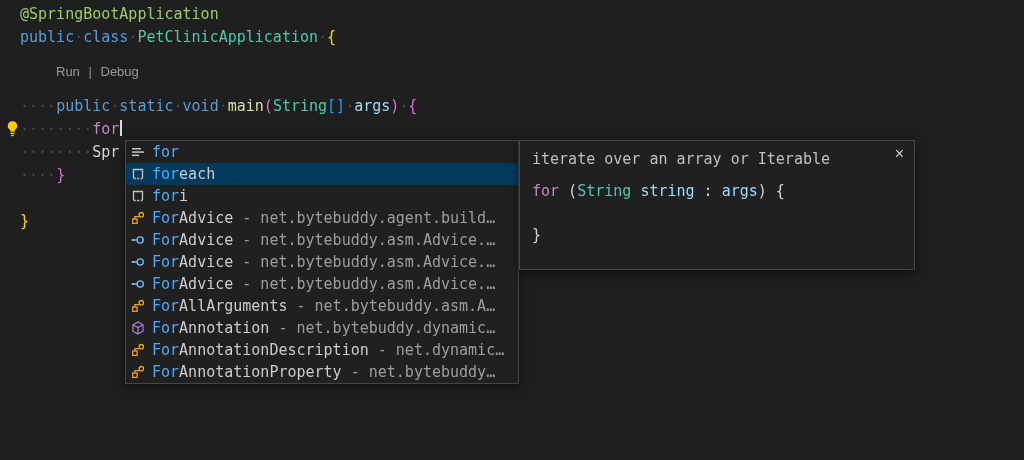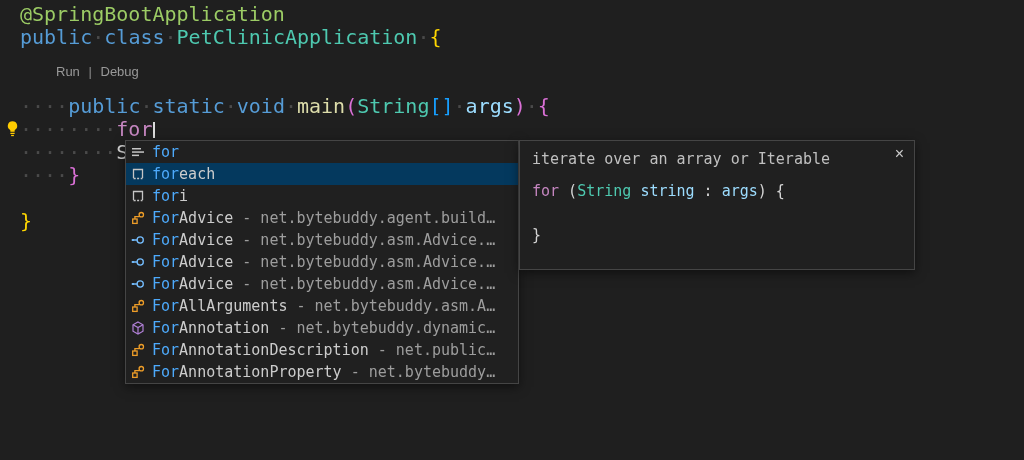--- a/index.html
+++ b/index.html
@@ -7,21 +7,21 @@
   body {
     background:#1f1f1f;
     position:relative;
     overflow:hidden;
     font-family:"DejaVu Sans Mono", monospace;
   }
   .editor-area { position:absolute; inset:0; }
 
   .code-line {
     position:absolute;
-    font-size:20px;
+    font-size:15px;
     line-height:21px;
     white-space:pre;
     color:#d4d4d4;
   }
   .tk-ann  { color:#9CCC65; }
   .tk-kw   { color:#569CD6; }
   .tk-ctrl { color:#C586C0; }
   .tk-type { color:#4EC9B0; }
   .tk-fn   { color:#DCDCAA; }
   .tk-var  { color:#9CDCFE; }
@@ -216,21 +216,21 @@
           <span class="s-label"><span class="s-match">For</span><span>Annotation</span><span class="s-desc"> - net.bytebuddy.dynamic…</span></span>
         </div>
         <div class="suggest-row">
           <span class="s-icon">
             <svg viewBox="0 0 16 16" fill="none" stroke="#EE9D28" stroke-width="1.3">
               <circle cx="11.3" cy="4.7" r="2.2"></circle>
               <rect x="2.7" y="9" width="4.4" height="4.4"></rect>
               <path d="M4.9 9V6.6h4.2"></path>
             </svg>
           </span>
-          <span class="s-label"><span class="s-match">For</span><span>AnnotationDescription</span><span class="s-desc"> - net.public…</span></span>
+          <span class="s-label"><span class="s-match">For</span><span>AnnotationDescription</span><span class="s-desc"> - net.dynamic…</span></span>
         </div>
         <div class="suggest-row">
           <span class="s-icon">
             <svg viewBox="0 0 16 16" fill="none" stroke="#EE9D28" stroke-width="1.3">
               <circle cx="11.3" cy="4.7" r="2.2"></circle>
               <rect x="2.7" y="9" width="4.4" height="4.4"></rect>
               <path d="M4.9 9V6.6h4.2"></path>
             </svg>
           </span>
           <span class="s-label"><span class="s-match">For</span><span>AnnotationProperty</span><span class="s-desc"> - net.bytebuddy…</span></span>

